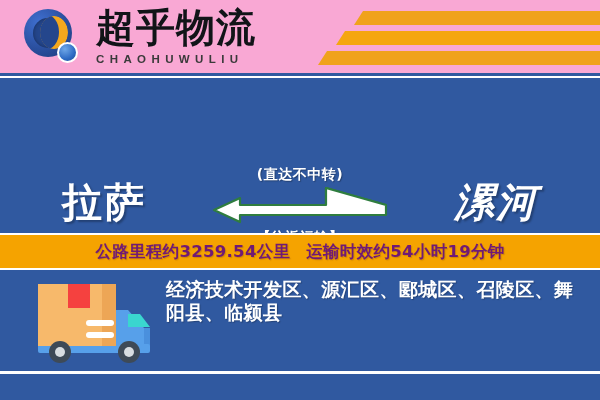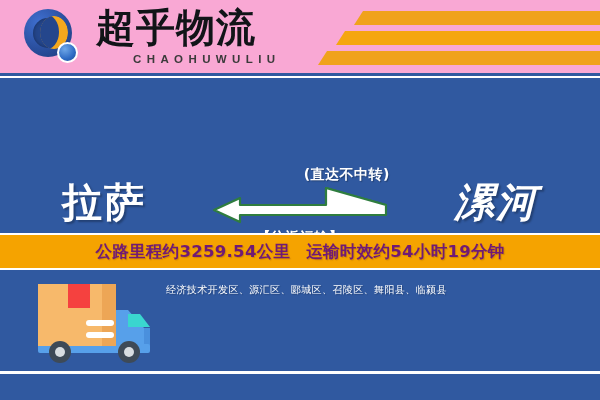--- a/index.html
+++ b/index.html
@@ -90,21 +90,20 @@
   }
   .brand-en {
     font-family: "Liberation Sans", sans-serif;
     font-size: 11.5px;
     font-weight: bold;
     color: #3a3a3a;
     letter-spacing: 5.4px;
     line-height: 16px;
     margin-top: 1px;
     white-space: nowrap;
-    margin-left: 37px;
   }
   .stripes {
     position: absolute;
     right: 0; top: 8px;
     width: 300px; height: 60px;
   }
 
   
   .header-rule {
     position: absolute;
@@ -149,21 +148,21 @@
   }
   .mid-top, .mid-bottom {
     font-family: "DejaVu Sans", "Liberation Sans", sans-serif;
     font-size: 14px;
     font-weight: bold;
     color: #ffffff;
     letter-spacing: .5px;
     text-shadow: 1px 1px 1px rgba(0,0,0,.3);
     white-space: nowrap;
   }
-  .mid-top { margin-bottom: 2px; text-align: right; }
+  .mid-top { margin-bottom: 2px; }
   .mid-arrow {
     width: 180px;
     height: 42px;
     display: block;
   }
   .mid-bottom { margin-top: 1px; }
 
   
   .bar-gap-top {
     position: absolute;
@@ -207,22 +206,22 @@
   .truck {
     position: absolute;
     left: 28px; top: 8px;
     width: 132px; height: 88px;
   }
   .areas {
     position: absolute;
     left: 166px; top: 8px;
     width: 416px;
     font-family: "DejaVu Sans", "Liberation Sans", sans-serif;
-    font-size: 10px;
-    font-weight: normal;
+    font-size: 19px;
+    font-weight: bold;
     color: #ffffff;
     line-height: 23px;
     letter-spacing: .4px;
     text-shadow: 1px 1px 1px rgba(0,0,0,.25);
   }
 
   
   .footer-rule {
     position: absolute;
     left: 0; top: 371px;

